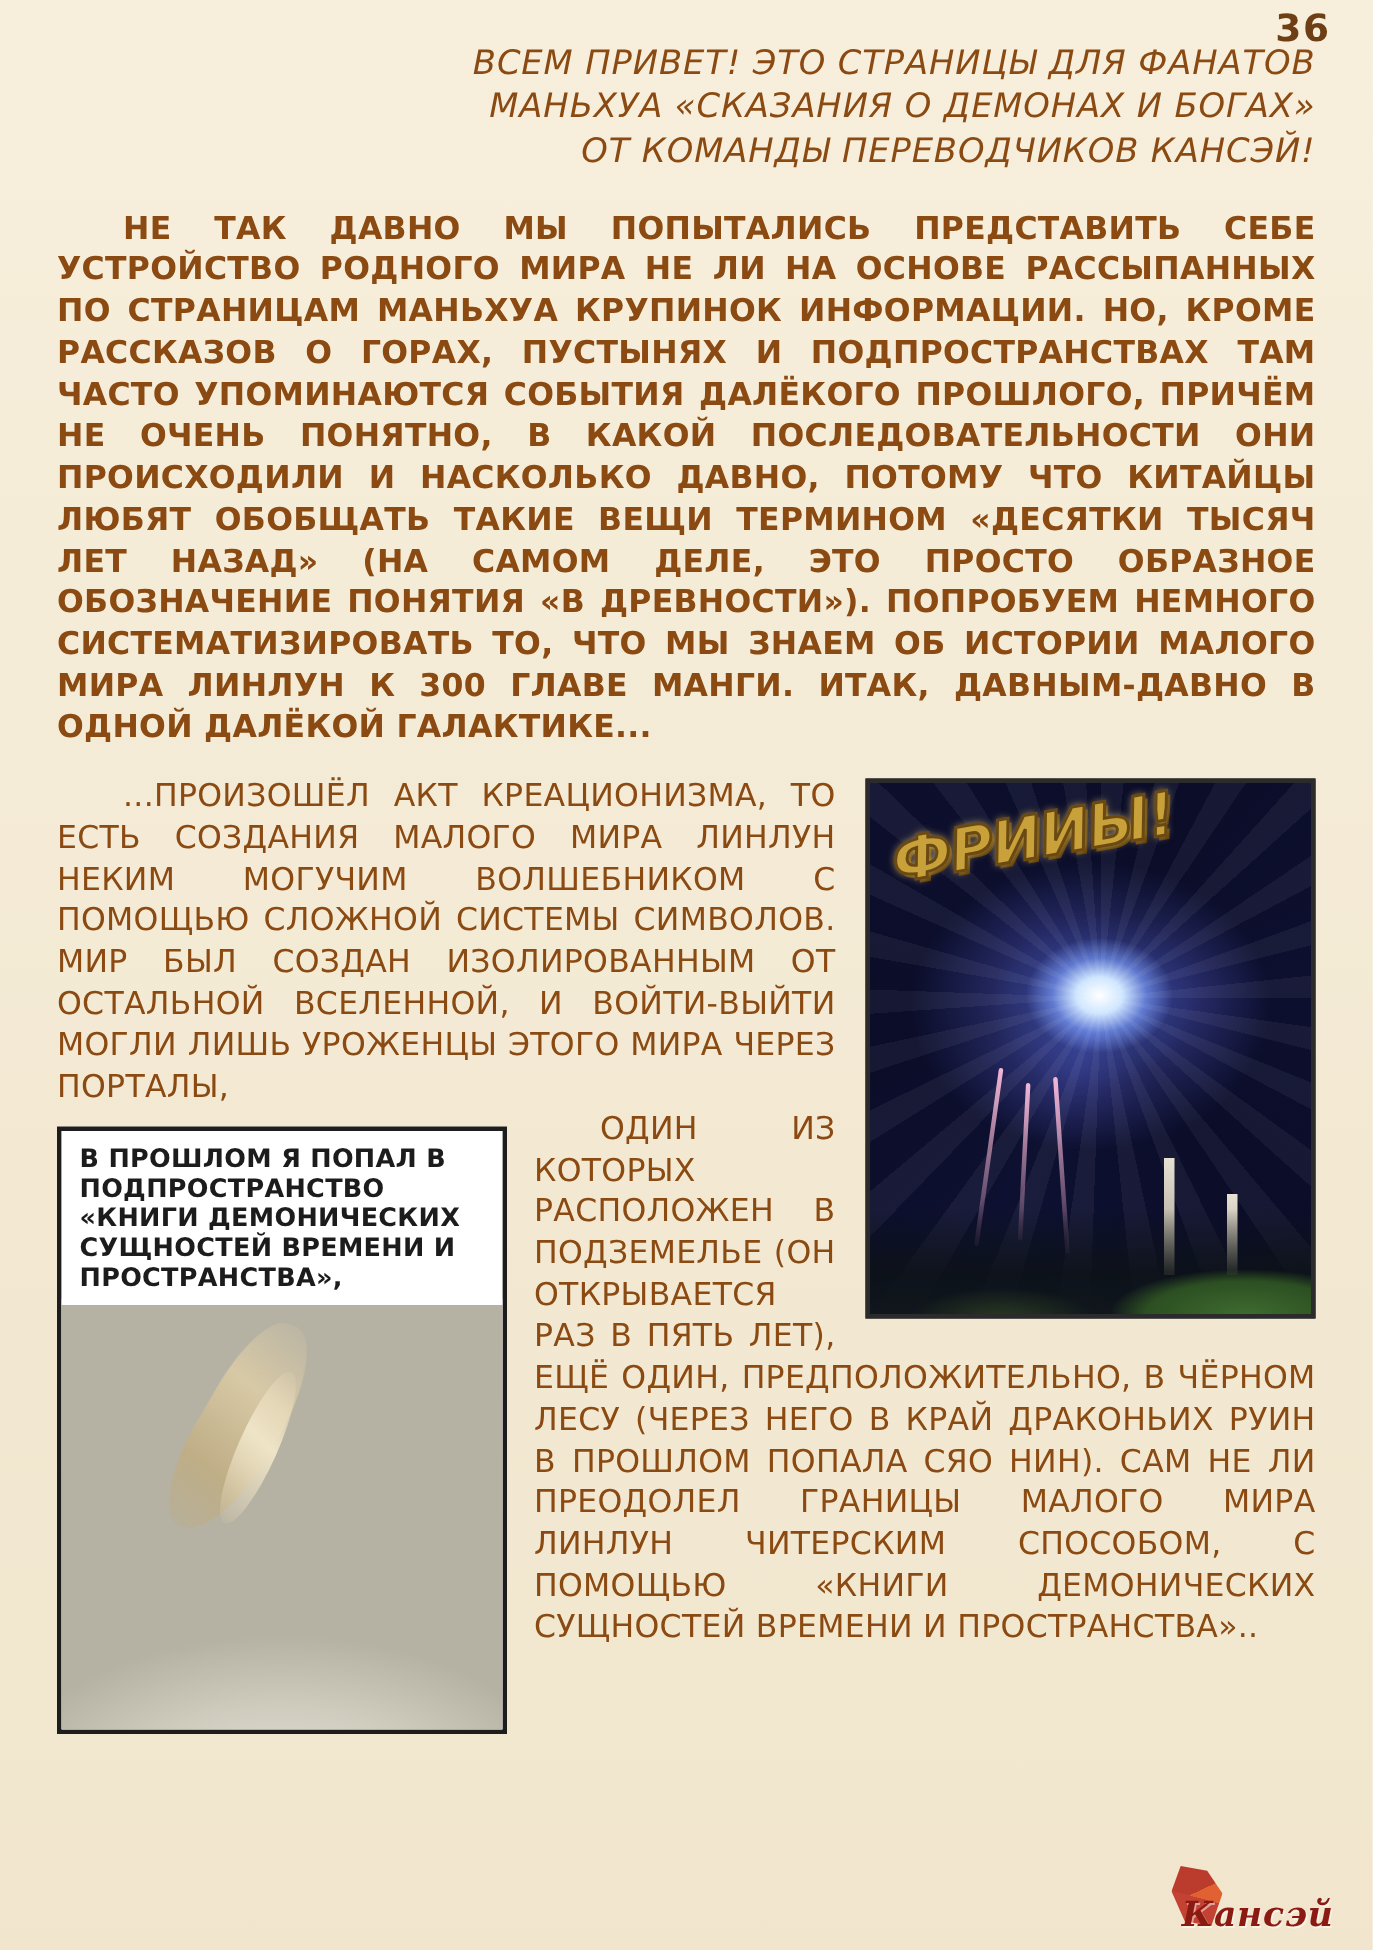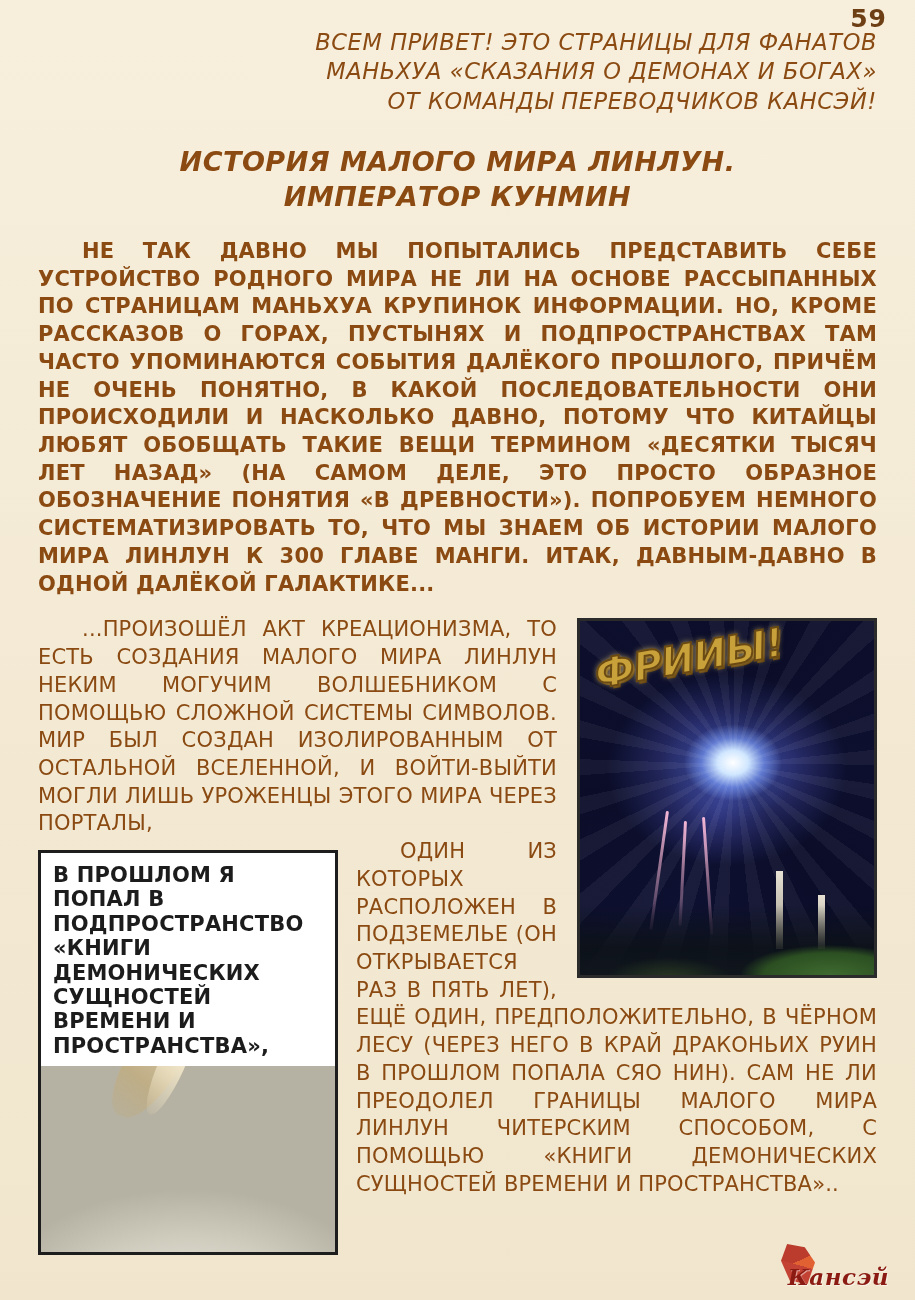--- a/index.html
+++ b/index.html
@@ -171,21 +171,21 @@
   }
 
   
   .panel-top-text {
     position: absolute;
     top: 0; left: 0; right: 0;
     background: #fff;
     padding: 10px 10px 8px 12px;
     color: #1c1c1c;
     font-weight: bold;
-    font-size: 21px;
+    font-size: 17px;
     line-height: 1.16;
     text-transform: uppercase;
     letter-spacing: 0.2px;
     box-sizing: border-box;
     z-index: 3;
   }
   .panel-art {
     position: absolute;
     left: 0; right: 0; top: 112px; bottom: 0;
     background:
@@ -248,33 +248,29 @@
     clip-path: polygon(18% 0%, 70% 8%, 100% 46%, 78% 100%, 26% 92%, 0% 42%);
     opacity: 0.95;
   }
   .clear { clear: both; }
 </style>
 </head>
 <body>
 
 <div class="page">
 
-  <div class="page-number">59</div>
+  <div class="page-number">36</div>
 
   <div class="headline">
     <div>ВСЕМ ПРИВЕТ! ЭТО СТРАНИЦЫ ДЛЯ ФАНАТОВ</div>
     <div>МАНЬХУА «СКАЗАНИЯ О ДЕМОНАХ И БОГАХ»</div>
     <div>ОТ КОМАНДЫ ПЕРЕВОДЧИКОВ КАНСЭЙ!</div>
   </div>
 
 
-  <div class="section-title">
-    <div>ИСТОРИЯ МАЛОГО МИРА ЛИНЛУН.</div>
-    <div>ИМПЕРАТОР КУНМИН</div>
-  </div>
 
   <div class="body-text">НЕ ТАК ДАВНО МЫ ПОПЫТАЛИСЬ ПРЕДСТАВИТЬ СЕБЕ УСТРОЙСТВО РОДНОГО МИРА НЕ ЛИ НА ОСНОВЕ РАССЫПАННЫХ ПО СТРАНИЦАМ МАНЬХУА КРУПИНОК ИНФОРМАЦИИ. НО, КРОМЕ РАССКАЗОВ О ГОРАХ, ПУСТЫНЯХ И ПОДПРОСТРАНСТВАХ ТАМ ЧАСТО УПОМИНАЮТСЯ СОБЫТИЯ ДАЛЁКОГО ПРОШЛОГО, ПРИЧЁМ НЕ ОЧЕНЬ ПОНЯТНО, В КАКОЙ ПОСЛЕДОВАТЕЛЬНОСТИ ОНИ ПРОИСХОДИЛИ И НАСКОЛЬКО ДАВНО, ПОТОМУ ЧТО КИТАЙЦЫ ЛЮБЯТ ОБОБЩАТЬ ТАКИЕ ВЕЩИ ТЕРМИНОМ «ДЕСЯТКИ ТЫСЯЧ ЛЕТ НАЗАД» (НА САМОМ ДЕЛЕ, ЭТО ПРОСТО ОБРАЗНОЕ ОБОЗНАЧЕНИЕ ПОНЯТИЯ «В ДРЕВНОСТИ»). ПОПРОБУЕМ НЕМНОГО СИСТЕМАТИЗИРОВАТЬ ТО, ЧТО МЫ ЗНАЕМ ОБ ИСТОРИИ МАЛОГО МИРА ЛИНЛУН К 300 ГЛАВЕ МАНГИ. ИТАК, ДАВНЫМ-ДАВНО В ОДНОЙ ДАЛЁКОЙ ГАЛАКТИКЕ...</div>
 
   <div class="flow">
 
     <div class="fig-right">
       <div class="vortex"></div>
       <div class="streak" style="left:86px; top:190px; height:120px; transform:rotate(8deg);"></div>
       <div class="streak" style="left:104px; top:200px; height:105px; transform:rotate(3deg);"></div>
       <div class="streak" style="left:122px; top:196px; height:118px; transform:rotate(-4deg);"></div>

